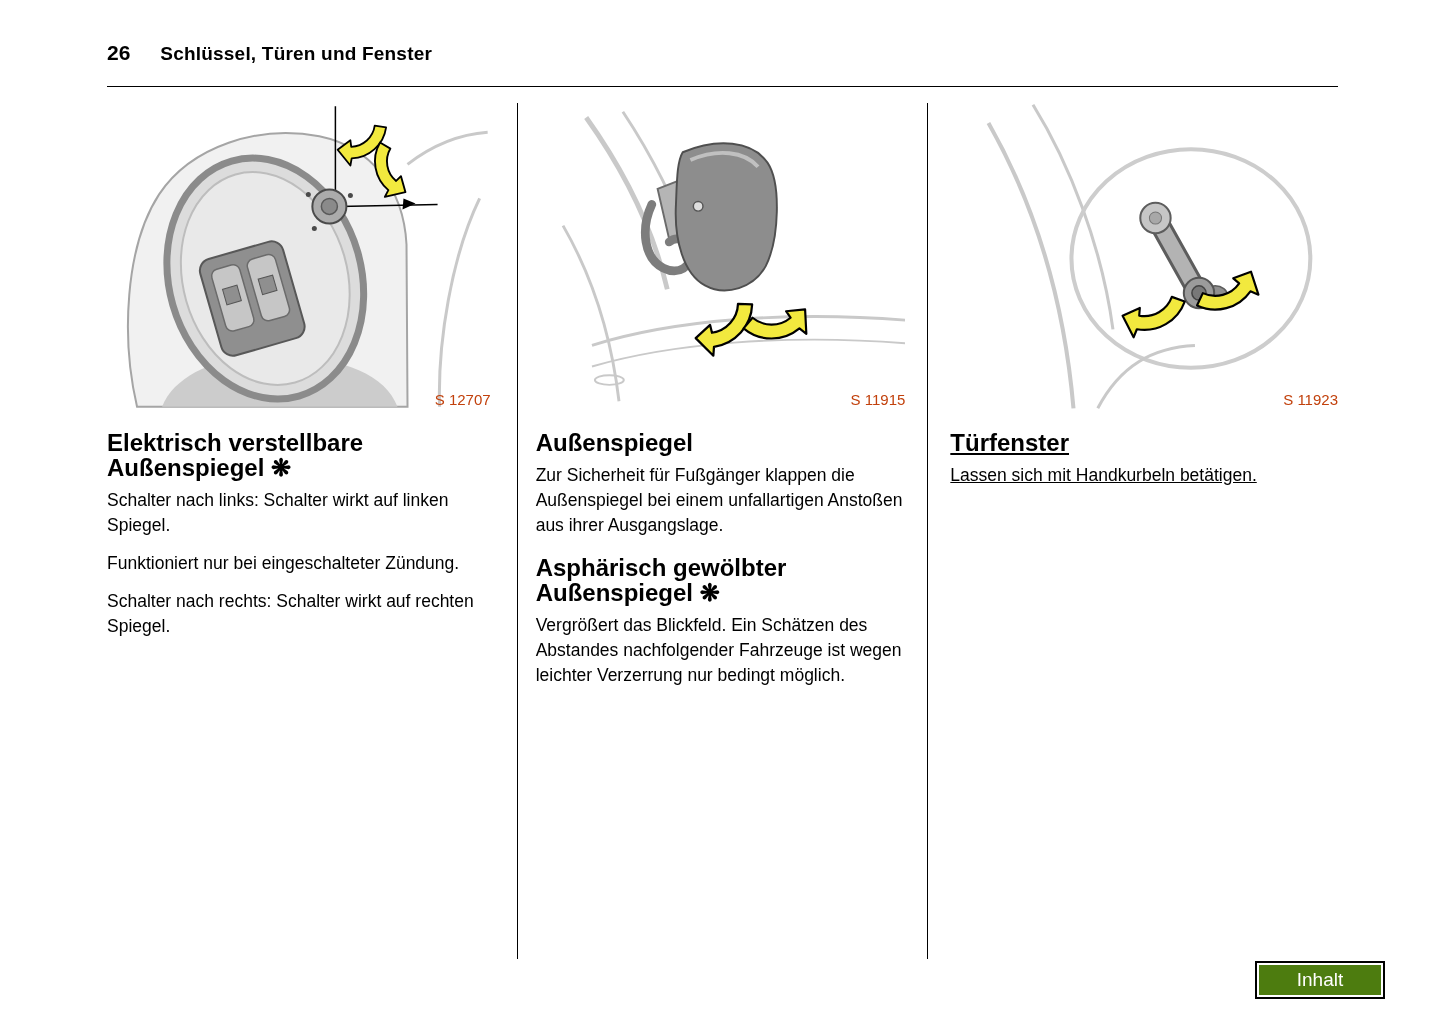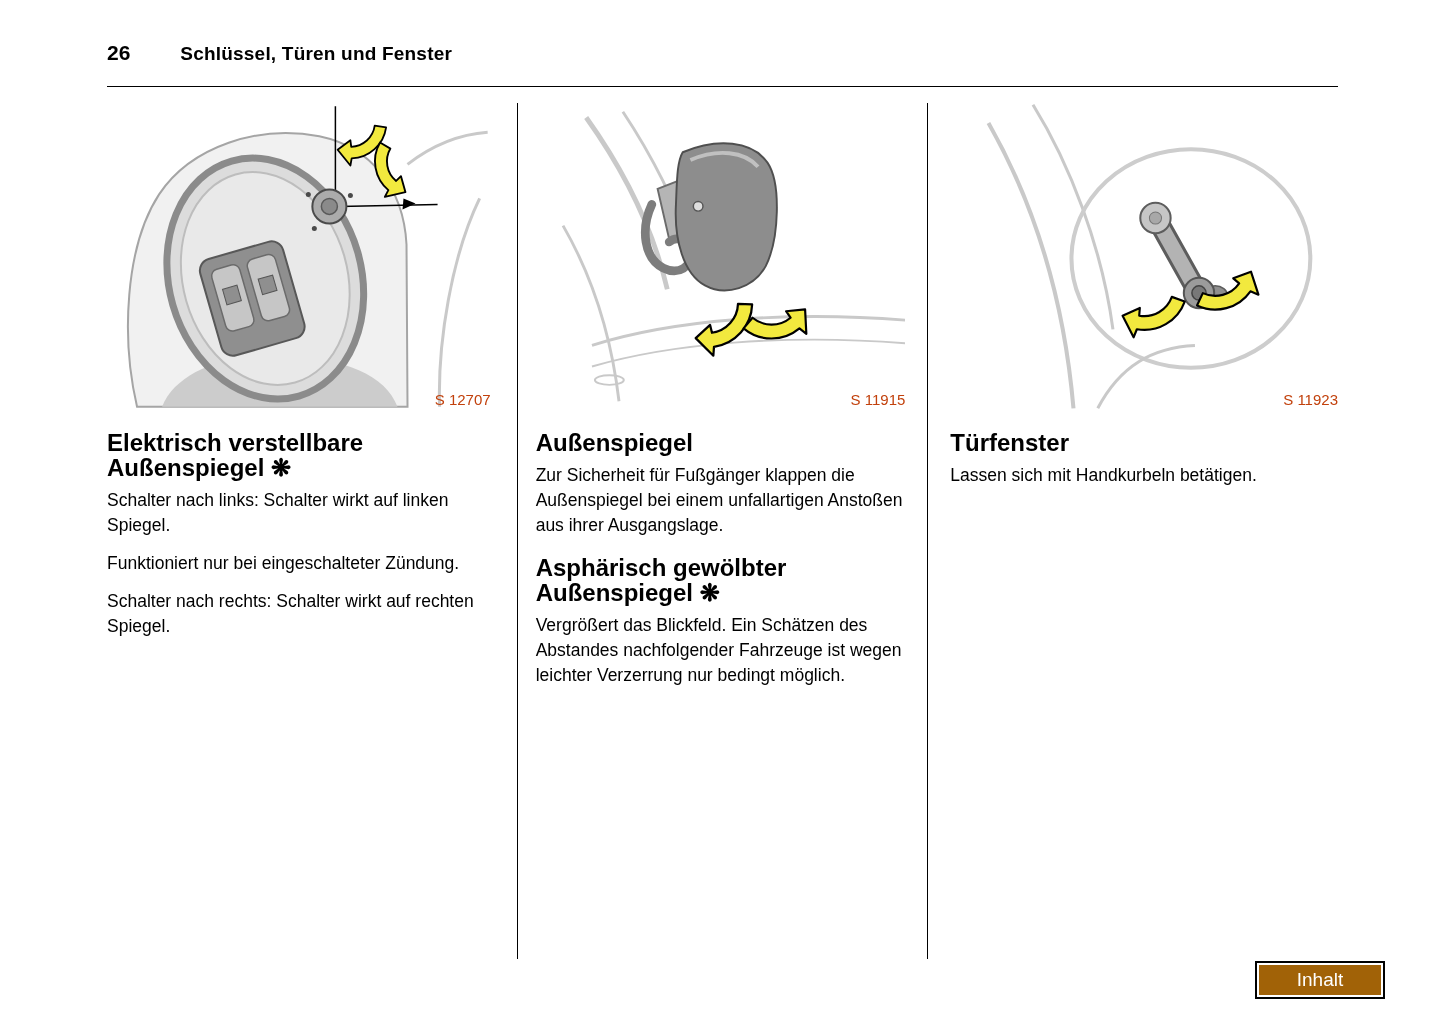--- a/index.html
+++ b/index.html
@@ -1,51 +1,51 @@
 <!DOCTYPE html>
 <html><head>
 <meta charset="utf-8">
 <style>
   * { margin:0; padding:0; box-sizing:border-box; }
   html,body { background:#ffffff; }
   .page {
     position:relative; width:1445px; height:1026px; background:#ffffff;
     font-family:"Liberation Sans", sans-serif; color:#000; overflow:hidden;
   }
-  .page-header { position:absolute; top:41px; left:107px; display:flex; gap:50px; align-items:baseline; }
+  .page-header { position:absolute; top:41px; left:107px; display:flex; gap:30px; align-items:baseline; }
   .page-number { font-size:21px; font-weight:bold; }
   .page-title  { font-size:19px; font-weight:bold; letter-spacing:0.2px; }
   .header-rule { position:absolute; top:86px; left:107px; width:1231px; height:1px; background:#000; }
 
   .columns {
     position:absolute; top:103px; left:107px; width:1231px; height:860px;
     display:grid; grid-template-columns:1fr 1px 1fr 1px 1fr;
   }
   .divider { background:#000; width:1px; height:856px; }
   .col-1 { padding-right:26px; }
   .col-2 { padding-left:18px; padding-right:22px; }
-  .col-3 { padding-left:22px; }
+  .col-3 { padding-left:22px;text-decoration:underline; }
 
   .figure { position:relative; height:307px; margin-bottom:20px; }
   .illustration { width:100%; height:100%; display:block; }
   .fig-label { position:absolute; right:0; bottom:2px; font-size:15px; color:#c2410c; }
 
   .heading {
     font-size:24px; font-weight:bold; line-height:25px;
     margin:2px 0 8px; white-space:pre-line;
   }
   .heading.followup { margin-top:17px; }
   .body { font-size:17.5px; line-height:25px; margin:0 0 13px; }
 
   .yarrow { fill:#f2e93e; stroke:#000; stroke-width:2.5; stroke-linejoin:round; }
   .ghost { fill:none; stroke:#c9c9c9; }
 
   .inhalt-button {
     position:absolute; right:62px; bottom:29px; width:126px; height:34px;
-    background:#a16207; border:2px solid #fff; box-shadow:0 0 0 2px #000;
+    background:#4d7c0f; border:2px solid #fff; box-shadow:0 0 0 2px #000;
     display:flex; align-items:center; justify-content:center; cursor:pointer;
   }
   .inhalt-button span { color:#fff; font-size:19px; }
 </style>
 </head>
 <body>
 
 <div class="page">
 
   <header class="page-header">

